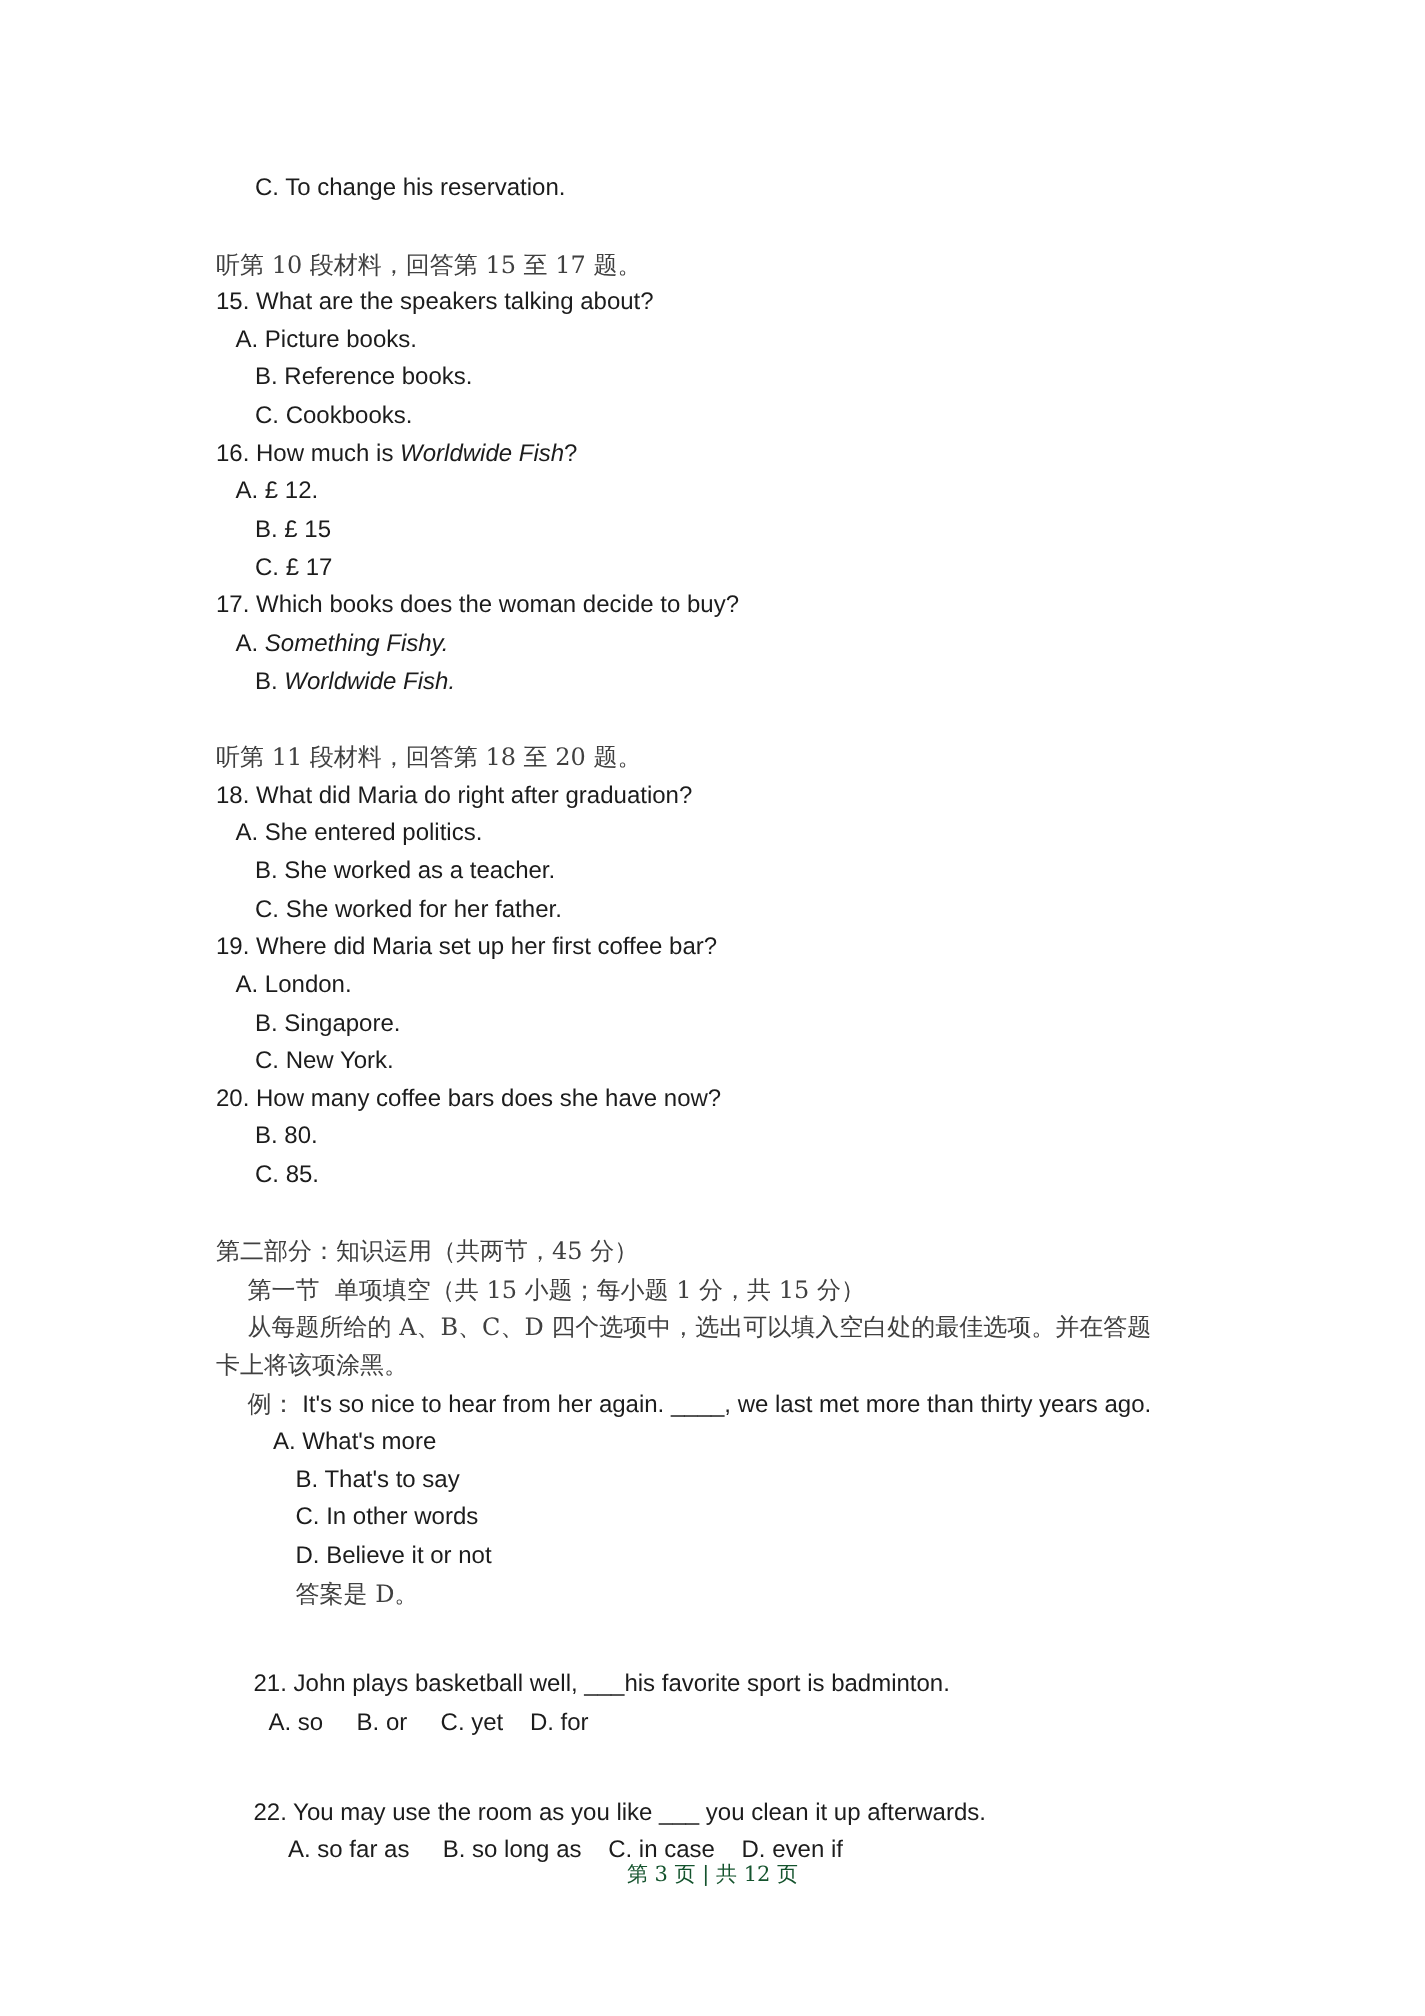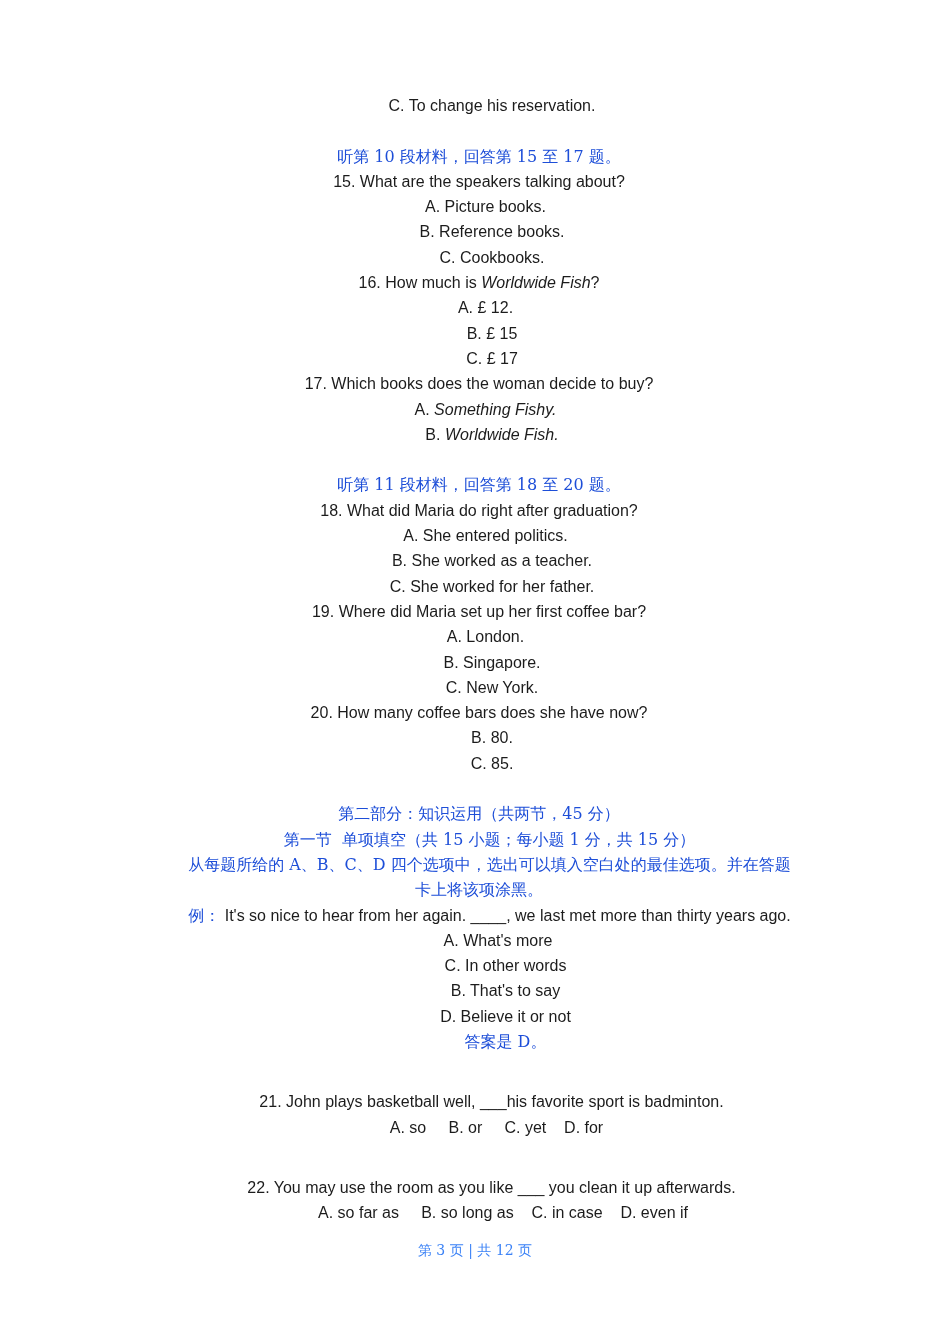--- a/index.html
+++ b/index.html
@@ -12,54 +12,53 @@
     overflow: hidden;
   }
   .page {
     position: relative;
     width: 950px;
     height: 1344px;
     background: #ffffff;
   }
   .content {
     position: absolute;
-    top: 93px;
+    top: 113px;
     left: 144px;
     width: 670px;
-    text-align: center;
   }
   .line {
     font-size: 16px;
     line-height: 25.3px;
     white-space: pre-wrap;
   }
   .spacer { height: 25.3px; }
   .cjk {
     font-family: "DejaVu Serif", "Liberation Serif", serif;
-    color: #1d4ed8;
+    color: #404040;
   }
   .it { font-style: italic; }
   
   .opt-a  { padding-left: 13px; }   
   .opt-bc { padding-left: 26px; }   
   .ind-a  { padding-left: 21px; }   
   .ind-q2 { padding-left: 25px; margin-top: 35px; }   
   .ex-a   { padding-left: 38px; }   
   .ex-bcd { padding-left: 53px; }   
   .q21-o  { padding-left: 35px; }   
   .q22-o  { padding-left: 48px; }   
   .footer {
     position: absolute;
     top: 1240px;
     left: 0;
     width: 950px;
     text-align: center;
     font-size: 14px;
     line-height: 20px;
-    color: #3b82f6;
+    color: #14532d;
   }
 </style>
 </head>
 <body>
 
 <div class="page">
   <main class="content">
 
     <div class="line opt-bc">C. To change his reservation.</div>
     <div class="spacer"></div>
@@ -99,22 +98,22 @@
 
     <div class="spacer"></div>
 
     <div class="line cjk">第二部分：知识运用（共两节，45 分）</div>
     <div class="line cjk ind-a">第一节  单项填空（共 15 小题；每小题 1 分，共 15 分）</div>
     <div class="line cjk ind-a">从每题所给的 A、B、C、D 四个选项中，选出可以填入空白处的最佳选项。并在答题</div>
     <div class="line cjk">卡上将该项涂黑。</div>
 
     <div class="line ind-a"><span class="cjk">例：</span><span> It's so nice to hear from her again. ____, we last met more than thirty years ago.</span></div>
     <div class="line ex-a">A. What's more</div>
+    <div class="line ex-bcd">B. That's to say</div>
     <div class="line ex-bcd">C. In other words</div>
-    <div class="line ex-bcd">B. That's to say</div>
     <div class="line ex-bcd">D. Believe it or not</div>
     <div class="line cjk ex-bcd">答案是 D。</div>
 
     <div class="line ind-q2">21. John plays basketball well, ___his favorite sport is badminton.</div>
     <div class="line q21-o">A. so     B. or     C. yet    D. for</div>
     <div class="line ind-q2">22. You may use the room as you like ___ you clean it up afterwards.</div>
     <div class="line q22-o">A. so far as     B. so long as    C. in case    D. even if</div>
 
   </main>
 

